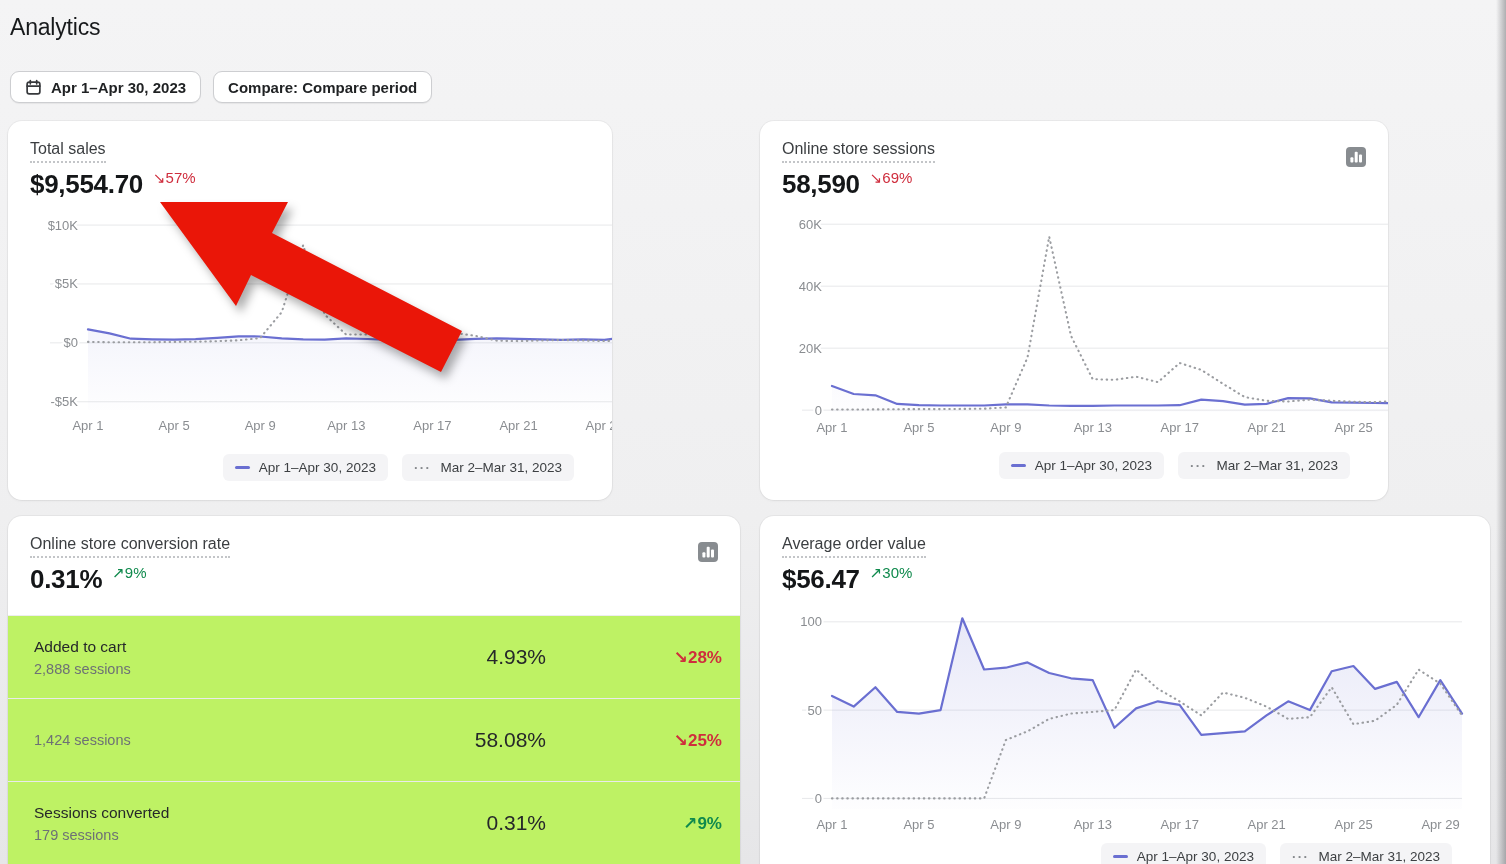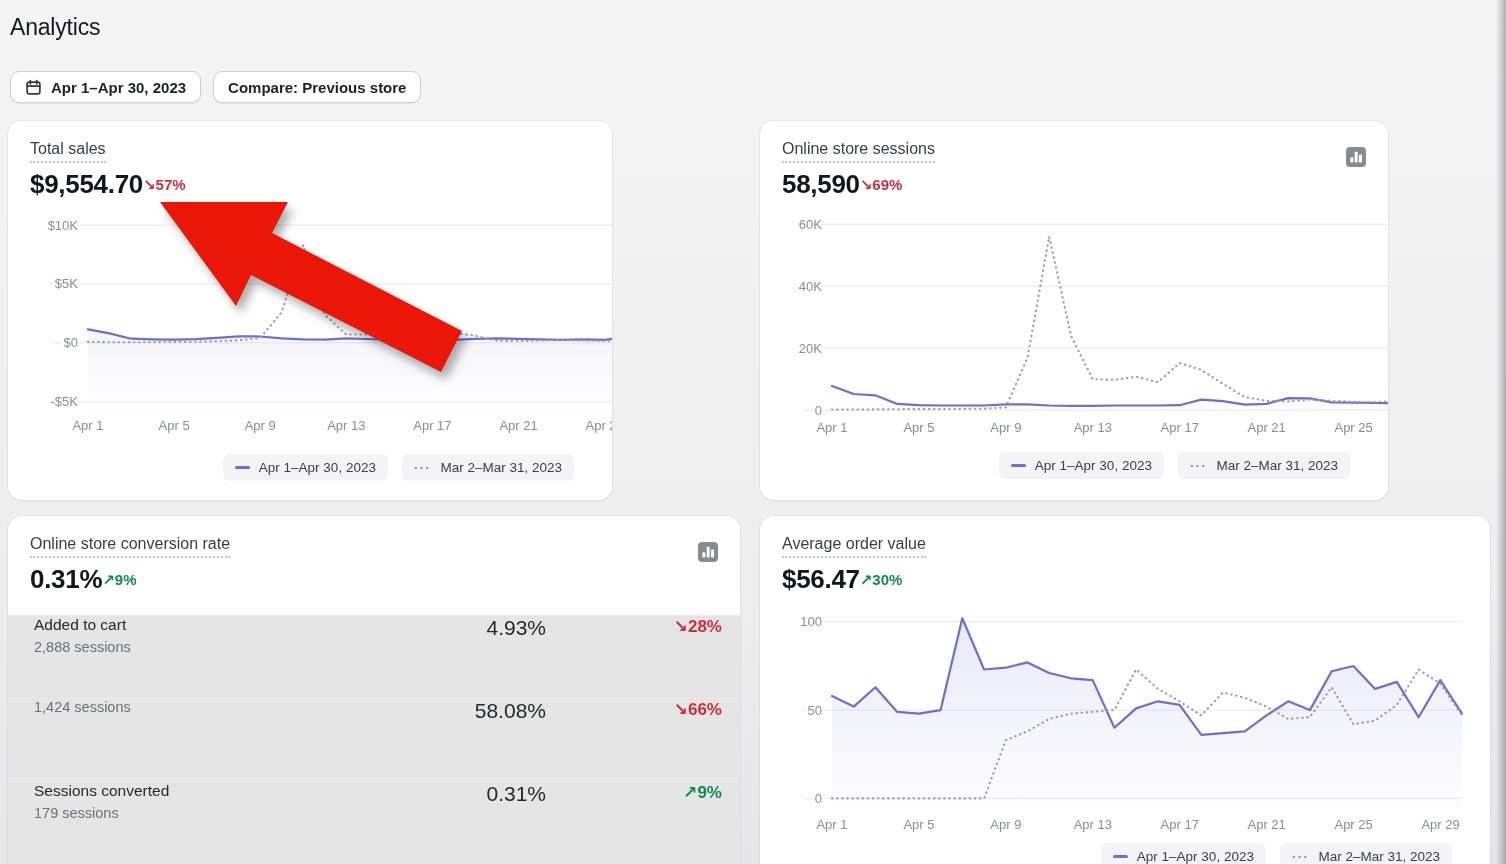--- a/index.html
+++ b/index.html
@@ -14,40 +14,40 @@
        border-radius:9px;padding:0 14px;height:32px;font-size:15px;font-weight:600;color:#1f2123;
        box-shadow:0 1px 1px rgba(0,0,0,.06);cursor:pointer;font-family:inherit}
   .card{position:absolute;background:#fff;border-radius:14px;
         box-shadow:0 0 0 1px rgba(0,0,0,.04),0 1px 3px rgba(0,0,0,.05);overflow:hidden}
   .c1{left:8px;top:121px;width:604px;height:379px}
   .c2{left:760px;top:121px;width:628px;height:379px}
   .c3{left:8px;top:516px;width:732px;height:400px}
   .c4{left:760px;top:516px;width:730px;height:400px}
   .card-title{display:inline-block;margin:18px 0 0 22px;font-size:16px;line-height:20px;color:#3b3e41;
               border-bottom:2px dotted #c3c5c8;padding-bottom:2px;cursor:pointer}
-  .vrow{margin:6px 0 0 22px;display:flex;align-items:center;}
+  .vrow{margin:6px 0 0 22px;display:flex;align-items:flex-start;gap:10px}
   .big{font-size:26px;font-weight:700;letter-spacing:-.3px;color:#141618}
-  .delta{font-size:15px;font-weight:700}
+  .delta{font-size:15px;font-weight:400}
   .delta.down{color:var(--red,#cf2d3d)}
   .delta.up{color:var(--green,#108a4d)}
   .chart{margin:10px 0 0 16px}
   .chart svg{display:block}
   .ylab{font-size:13px;fill:#8a8d91;paint-order:stroke;stroke:#fff;stroke-width:4px}
   .xlab{font-size:13px;fill:#8a8d91}
   .grid-line{stroke:#e7e8ea;stroke-width:1}
   .line-solid{fill:none;stroke:var(--accent,#6a6fd1);stroke-width:2.2;stroke-linejoin:round;stroke-linecap:round}
   .line-dotted{fill:none;stroke:var(--compare,#9b9da1);stroke-width:2.1;stroke-dasharray:.5 4.6;stroke-linecap:round}
   .legend{display:flex;justify-content:flex-end;gap:14px;padding-right:38px;margin-top:16px}
   .chip{display:inline-flex;align-items:center;gap:9px;background:#f4f4f6;border-radius:6px;
         padding:6px 12px;font-size:13.5px;color:#3d4043;white-space:nowrap}
   .chip .dash{width:15px;height:3px;border-radius:2px;background:var(--accent,#6a6fd1)}
   .chip .dots{color:#85888c;font-weight:700;letter-spacing:1.5px;font-size:13px;line-height:8px}
   .mini-icon{position:absolute;top:26px;right:22px;width:20px;height:20px;cursor:pointer;border:0;background:none;padding:0}
   .cr-rows{margin-top:20px}
-  .cr{display:flex;align-items:flex-start;height:82px;background:#e5e5e5;border-top:1px solid #e9eaeb;
+  .cr{display:flex;align-items:center;height:82px;background:#bef264;border-top:1px solid #e9eaeb;
       padding:0 18px 0 26px}
   .cr:first-child{border-top:1px solid #ededee}
   .cr-label{flex:1}
   .cr-name{font-size:15.5px;color:#26282a;margin-bottom:5px}
   .cr-sess{font-size:14.5px;color:#6d7175}
   .cr-value{width:110px;text-align:right;font-size:21px;color:#26282a}
   .cr-delta{width:176px;text-align:right;font-size:17px;font-weight:700}
   .cr-delta.down{color:var(--red,#cf2d3d)}
   .cr-delta.up{color:var(--green,#108a4d)}
   .annot{position:absolute;left:0;top:0;pointer-events:none;z-index:40}
@@ -64,21 +64,21 @@
   <button class="btn">
     <span style="display:inline-flex">
       <svg width="17" height="17" viewBox="0 0 16 16" fill="none" stroke="#37393c" stroke-width="1.6" stroke-linecap="round">
         <rect x="2" y="3" width="12" height="11" rx="2"></rect>
         <path d="M5 1.5v3M11 1.5v3M2 6.7h12"></path>
       </svg>
     </span>
     <span>Apr 1–Apr 30, 2023</span>
   </button>
   <button class="btn">
-    <span>Compare: Previous store</span>
+    <span>Compare: Compare period</span>
   </button>
 </div>
 
 <section class="card c1">
   <span class="card-title">Total sales</span>
   <div class="vrow">
     <span class="big">$9,554.70</span>
     <span class="delta down">↘57%</span>
   </div>
   <div class="chart">
@@ -198,21 +198,21 @@
       <div class="cr-sess">2,888 sessions</div>
     </div>
     <div class="cr-value">4.93%</div>
     <div class="cr-delta down">↘28%</div>
   </div>
       <div class="cr">
     <div class="cr-label">
       <div class="cr-sess">1,424 sessions</div>
     </div>
     <div class="cr-value">58.08%</div>
-    <div class="cr-delta down">↘66%</div>
+    <div class="cr-delta down">↘25%</div>
   </div>
       <div class="cr">
     <div class="cr-label">
       <div class="cr-name">Sessions converted</div>
       <div class="cr-sess">179 sessions</div>
     </div>
     <div class="cr-value">0.31%</div>
     <div class="cr-delta up">↗9%</div>
   </div>
     </div>

